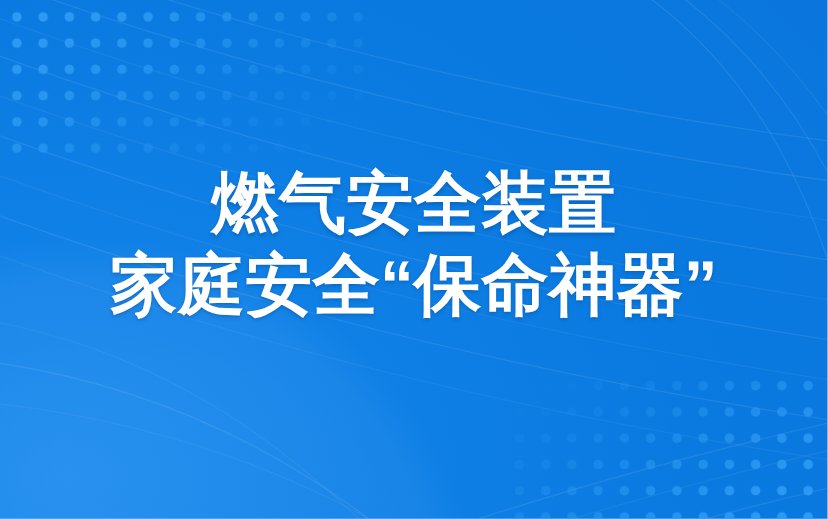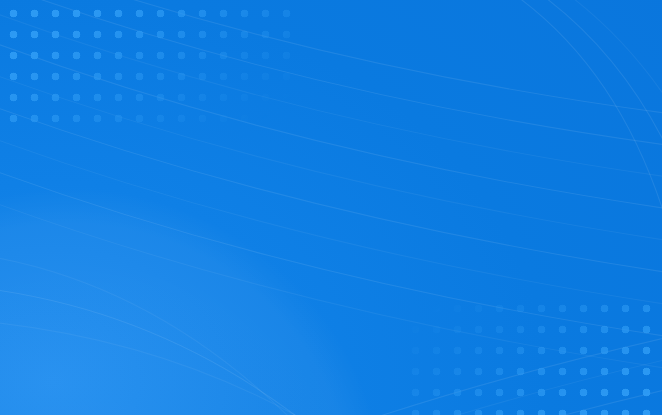--- a/index.html
+++ b/index.html
@@ -133,15 +133,17 @@
         <path class="arc faint" d="M 250 486 Q 450 408 716 348"></path>
         <path class="arc" d="M 300 500 Q 480 430 726 376"></path>
       </g>
     </svg>
   </div>
 
   <div class="dots dots-tl"></div>
   <div class="dots dots-br"></div>
 
   <div class="headline">
+    <span class="headline-line line-1">燃气安全装置</span>
+    <span class="headline-line line-2">家庭安全“保命神器”</span>
   </div>
 
 </div>
 
 </body></html>

